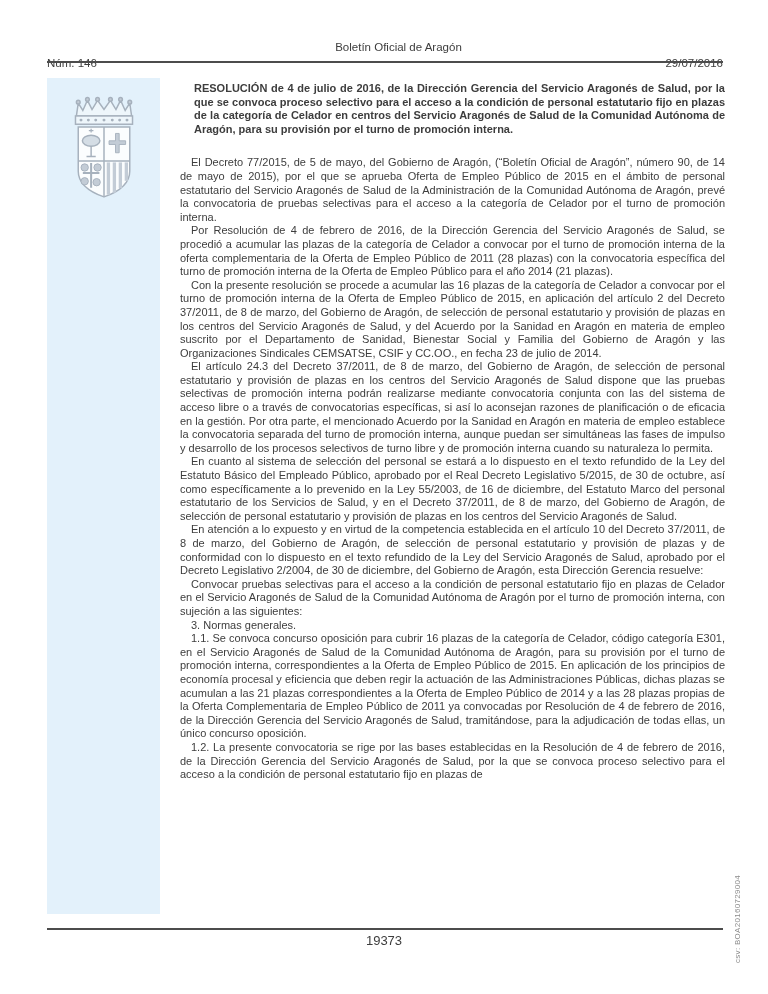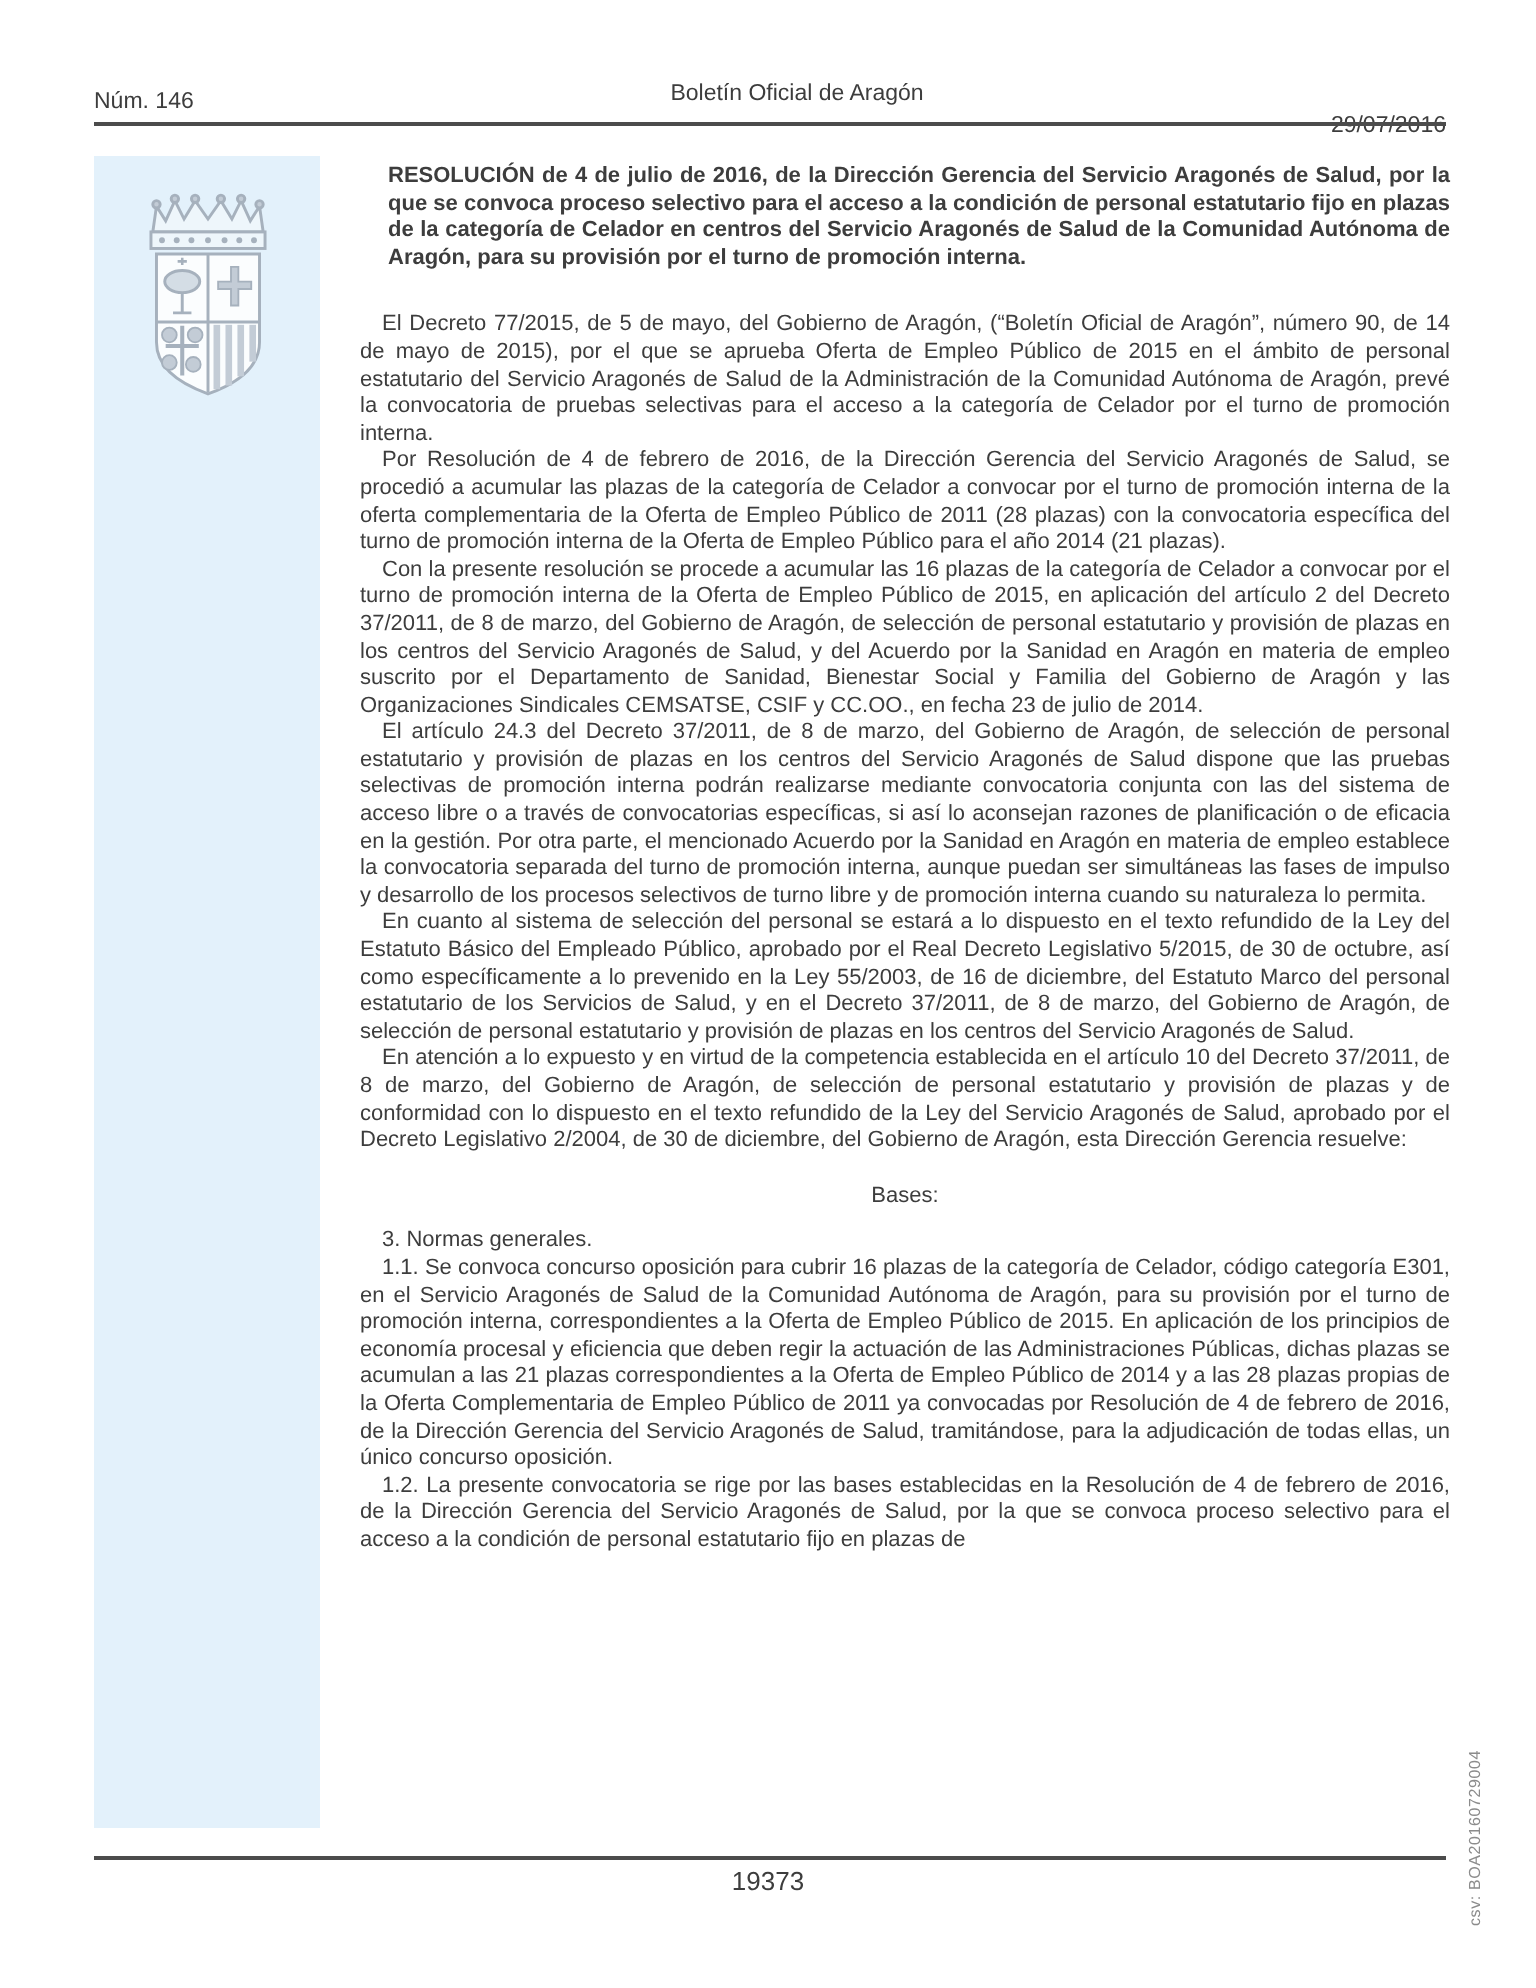--- a/index.html
+++ b/index.html
@@ -8,21 +8,21 @@
     background: #ffffff;
     font-family: "Liberation Sans", sans-serif;
     color: #3d3d3d;
     position: relative;
     overflow: hidden;
   }
   .page-header {
     position: absolute; top: 41px; left: 47px; width: 676px;
     font-size: 11.5px; color: #3d3d3d;
   }
-  .page-header .issue { position: absolute; left: 0; top: 4px; text-align: center; }
+  .page-header .issue { position: absolute; left: 0; top: 16px; text-align: center; }
   .page-header .bulletin { position: absolute; left: 50%; top: 0; transform: translateX(-50%); white-space: nowrap; padding-left: 27px; }
   .page-header .date { position: absolute; right: 0; top: 16px; }
   .header-rule {
     position: absolute; top: 61px; left: 47px; width: 676px; height: 2px;
     background: #4c4c4c;
   }
   .left-band {
     position: absolute; top: 78px; left: 47px; width: 113px; height: 836px;
     background: #e3f1fb;
   }
@@ -117,21 +117,21 @@
   </div>
 
   <div class="content">
     <p class="doc-title">RESOLUCIÓN de 4 de julio de 2016, de la Dirección Gerencia del Servicio Aragonés de Salud, por la que se convoca proceso selectivo para el acceso a la condición de personal estatutario fijo en plazas de la categoría de Celador en centros del Servicio Aragonés de Salud de la Comunidad Autónoma de Aragón, para su provisión por el turno de promoción interna.</p>
     <p class="para">El Decreto 77/2015, de 5 de mayo, del Gobierno de Aragón, (“Boletín Oficial de Aragón”, número 90, de 14 de mayo de 2015), por el que se aprueba Oferta de Empleo Público de 2015 en el ámbito de personal estatutario del Servicio Aragonés de Salud de la Administración de la Comunidad Autónoma de Aragón, prevé la convocatoria de pruebas selectivas para el acceso a la categoría de Celador por el turno de promoción interna.</p>
     <p class="para">Por Resolución de 4 de febrero de 2016, de la Dirección Gerencia del Servicio Aragonés de Salud, se procedió a acumular las plazas de la categoría de Celador a convocar por el turno de promoción interna de la oferta complementaria de la Oferta de Empleo Público de 2011 (28 plazas) con la convocatoria específica del turno de promoción interna de la Oferta de Empleo Público para el año 2014 (21 plazas).</p>
     <p class="para">Con la presente resolución se procede a acumular las 16 plazas de la categoría de Celador a convocar por el turno de promoción interna de la Oferta de Empleo Público de 2015, en aplicación del artículo 2 del Decreto 37/2011, de 8 de marzo, del Gobierno de Aragón, de selección de personal estatutario y provisión de plazas en los centros del Servicio Aragonés de Salud, y del Acuerdo por la Sanidad en Aragón en materia de empleo suscrito por el Departamento de Sanidad, Bienestar Social y Familia del Gobierno de Aragón y las Organizaciones Sindicales CEMSATSE, CSIF y CC.OO., en fecha 23 de julio de 2014.</p>
     <p class="para">El artículo 24.3 del Decreto 37/2011, de 8 de marzo, del Gobierno de Aragón, de selección de personal estatutario y provisión de plazas en los centros del Servicio Aragonés de Salud dispone que las pruebas selectivas de promoción interna podrán realizarse mediante convocatoria conjunta con las del sistema de acceso libre o a través de convocatorias específicas, si así lo aconsejan razones de planificación o de eficacia en la gestión. Por otra parte, el mencionado Acuerdo por la Sanidad en Aragón en materia de empleo establece la convocatoria separada del turno de promoción interna, aunque puedan ser simultáneas las fases de impulso y desarrollo de los procesos selectivos de turno libre y de promoción interna cuando su naturaleza lo permita.</p>
     <p class="para">En cuanto al sistema de selección del personal se estará a lo dispuesto en el texto refundido de la Ley del Estatuto Básico del Empleado Público, aprobado por el Real Decreto Legislativo 5/2015, de 30 de octubre, así como específicamente a lo prevenido en la Ley 55/2003, de 16 de diciembre, del Estatuto Marco del personal estatutario de los Servicios de Salud, y en el Decreto 37/2011, de 8 de marzo, del Gobierno de Aragón, de selección de personal estatutario y provisión de plazas en los centros del Servicio Aragonés de Salud.</p>
     <p class="para">En atención a lo expuesto y en virtud de la competencia establecida en el artículo 10 del Decreto 37/2011, de 8 de marzo, del Gobierno de Aragón, de selección de personal estatutario y provisión de plazas y de conformidad con lo dispuesto en el texto refundido de la Ley del Servicio Aragonés de Salud, aprobado por el Decreto Legislativo 2/2004, de 30 de diciembre, del Gobierno de Aragón, esta Dirección Gerencia resuelve:</p>
-    <p class="para bases-heading">Bases:</p>
+    <p class="para">Convocar pruebas selectivas para el acceso a la condición de personal estatutario fijo en plazas de Celador en el Servicio Aragonés de Salud de la Comunidad Autónoma de Aragón por el turno de promoción interna, con sujeción a las siguientes:</p>
     <p class="para">3. Normas generales.</p>
     <p class="para">1.1. Se convoca concurso oposición para cubrir 16 plazas de la categoría de Celador, código categoría E301, en el Servicio Aragonés de Salud de la Comunidad Autónoma de Aragón, para su provisión por el turno de promoción interna, correspondientes a la Oferta de Empleo Público de 2015. En aplicación de los principios de economía procesal y eficiencia que deben regir la actuación de las Administraciones Públicas, dichas plazas se acumulan a las 21 plazas correspondientes a la Oferta de Empleo Público de 2014 y a las 28 plazas propias de la Oferta Complementaria de Empleo Público de 2011 ya convocadas por Resolución de 4 de febrero de 2016, de la Dirección Gerencia del Servicio Aragonés de Salud, tramitándose, para la adjudicación de todas ellas, un único concurso oposición.</p>
     <p class="para">1.2. La presente convocatoria se rige por las bases establecidas en la Resolución de 4 de febrero de 2016, de la Dirección Gerencia del Servicio Aragonés de Salud, por la que se convoca proceso selectivo para el acceso a la condición de personal estatutario fijo en plazas de</p>
   </div>
 
   <div class="csv-code">csv: BOA20160729004</div>
 
   <div class="footer-rule"></div>
   <div class="page-number">19373</div>
 

